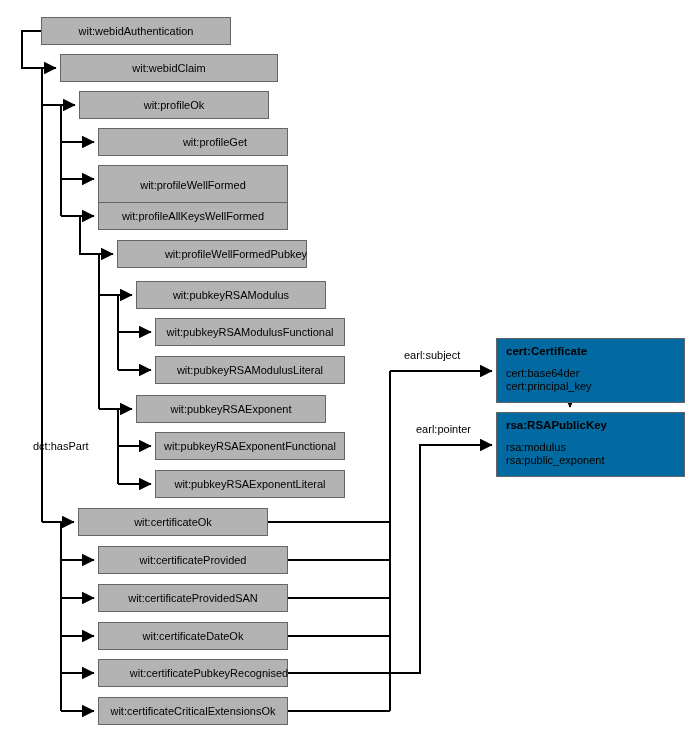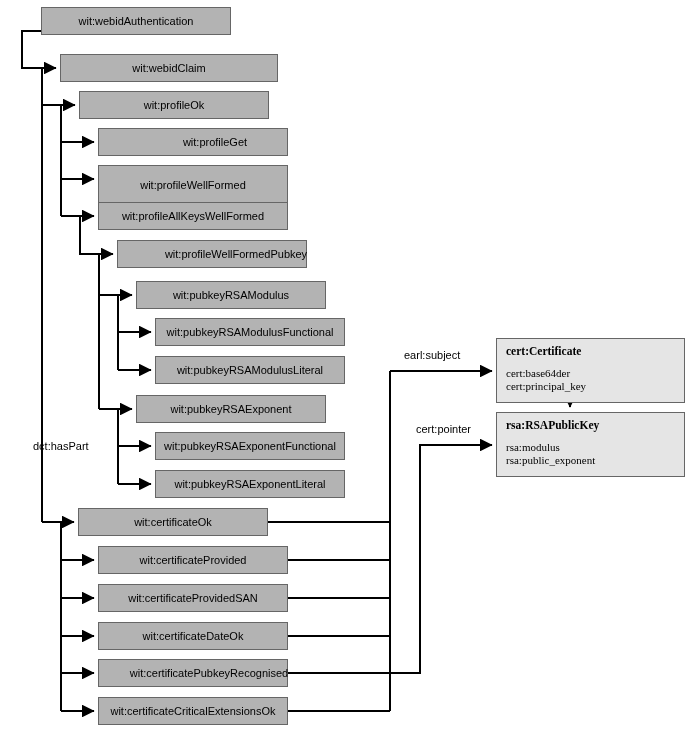--- a/index.html
+++ b/index.html
@@ -31,25 +31,24 @@
     background: #b3b3b3;
     display: flex;
     align-items: center;
     justify-content: center;
     font-size: 11px;
     color: #000000;
     line-height: 1.1;
     white-space: nowrap;
   }
   .node.classbox {
-    background: #e5e5e5;
+    background: #0369a1;
     display: block;
     padding: 6px 8px 6px 9px;
     justify-content: flex-start;
-    font-family: Liberation Serif, serif;
   }
   .classbox .cls-title {
     font-weight: bold;
     font-size: 11.5px;
     display: block;
     margin-bottom: 9px;
   }
   .classbox .cls-attr {
     display: block;
     font-size: 11px;
@@ -116,21 +115,21 @@
       <path d="M 288 598 L 390 598"></path>
       <path d="M 288 636 L 390 636"></path>
       <path d="M 288 711 L 390 711"></path>
 
       <path d="M 288 673 L 420 673 L 420 445 L 492 445" marker-end="url(#arrow)"></path>
 
       <path d="M 570 395 L 570 407" marker-end="url(#arrow)"></path>
     </g>
   </svg>
 
-  <div class="node" style="left:41px; top:7px; width:190px; height:28px;">
+  <div class="node" style="left:41px; top:17px; width:190px; height:28px;">
     <span>wit:webidAuthentication</span>
   </div>
   <div class="node" style="left:60px; top:54px; width:218px; height:28px;text-align:right;">
     <span>wit:webidClaim</span>
   </div>
   <div class="node" style="left:79px; top:91px; width:190px; height:28px;">
     <span>wit:profileOk</span>
   </div>
   <div class="node" style="left:98px; top:128px; width:190px; height:28px;padding-left:44px;">
     <span>wit:profileGet</span>
@@ -188,15 +187,15 @@
   </div>
 
   <div class="node classbox" style="left:496px; top:412px; width:189px; height:65px;">
     <span class="cls-title">rsa:RSAPublicKey</span>
     <span class="cls-attr">rsa:modulus</span>
     <span class="cls-attr">rsa:public_exponent</span>
   </div>
 
   <div class="edge-label" style="left:33px; top:440px;">dct:hasPart</div>
   <div class="edge-label" style="left:404px; top:349px;">earl:subject</div>
-  <div class="edge-label" style="left:416px; top:423px;">cert:pointer</div>
+  <div class="edge-label" style="left:416px; top:423px;">earl:pointer</div>
 
 </div>
 
 </body></html>

